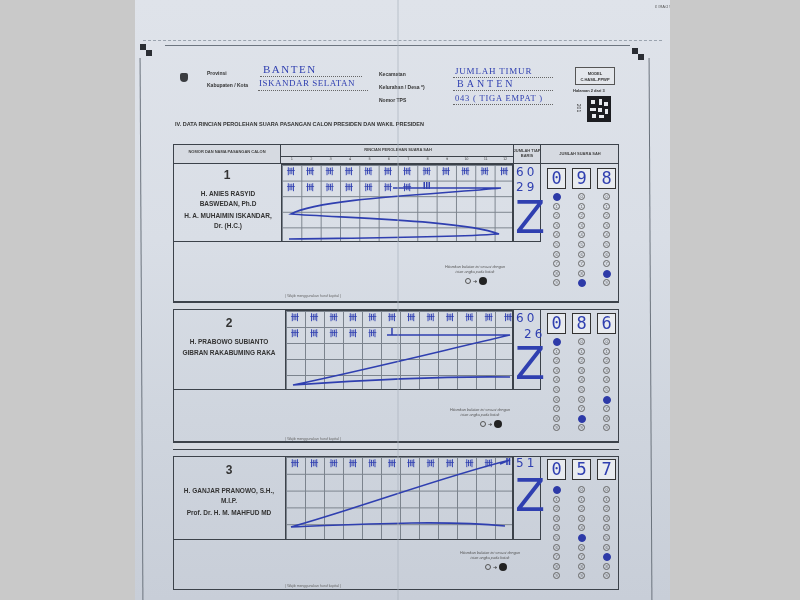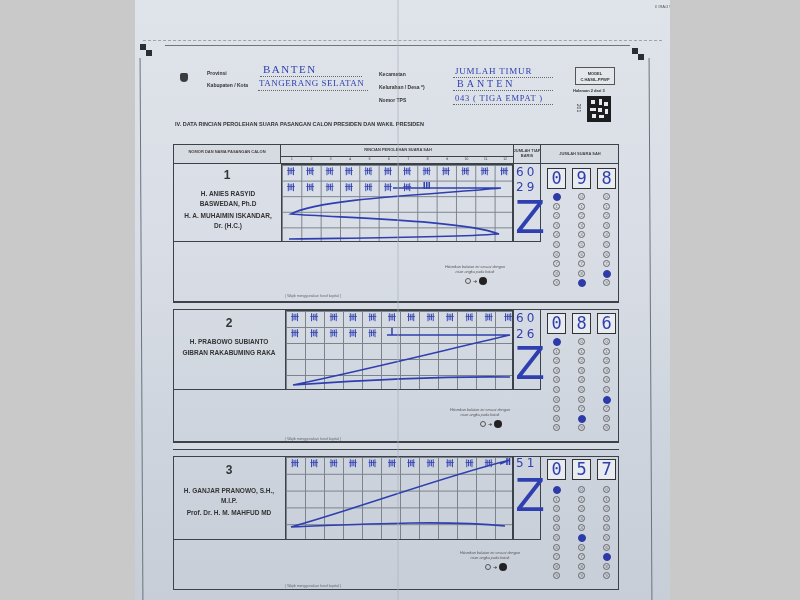--- a/index.html
+++ b/index.html
@@ -66,21 +66,21 @@
   <div class="corner" style="left:497px;top:48px"></div>
   <div class="corner" style="left:503px;top:54px"></div>
   <div class="border-l"></div>
   <div class="border-r"></div>
 
   <div class="logo"></div>
   <div class="lbl" style="left:72px;top:70px">Provinsi</div>
   <div class="hw" style="left:128px;top:63px;font-size:11px">BANTEN</div>
   <div class="dots" style="left:125px;top:76px;width:102px"></div>
   <div class="lbl" style="left:72px;top:82px">Kabupaten / Kota</div>
-  <div class="hw" style="left:124px;top:78px;font-size:9px;letter-spacing:0.5px">TANGERANG SELATAN</div>
+  <div class="hw" style="left:124px;top:78px;font-size:9px;letter-spacing:0.5px">ISKANDAR SELATAN</div>
   <div class="dots" style="left:123px;top:90px;width:110px"></div>
 
   <div class="lbl" style="left:244px;top:71px">Kecamatan</div>
   <div class="hw" style="left:320px;top:66px;font-size:9px;letter-spacing:0.8px">JUMLAH TIMUR</div>
   <div class="dots" style="left:318px;top:77px;width:100px"></div>
   <div class="lbl" style="left:244px;top:84px">Kelurahan / Desa *)</div>
   <div class="hw" style="left:322px;top:78px;font-size:10px;letter-spacing:3px">BANTEN</div>
   <div class="dots" style="left:318px;top:90px;width:100px"></div>
   <div class="lbl" style="left:244px;top:97px">Nomor TPS</div>
   <div class="hw" style="left:320px;top:93px;font-size:8.5px;letter-spacing:0.8px">043 ( TIGA EMPAT )</div>
@@ -248,21 +248,21 @@
       <span></span>
       <span></span>
       <span></span>
       <span></span>
   </div>
   <svg class="scribble" style="left:150px;top:310px" width="228" height="80">
     <path d="M102,25 L225,25 C160,40 80,60 8,75 C80,70 160,66 225,67" fill="none" stroke="#2f3fb0" stroke-width="1.6"></path>
   </svg>
   <div class="frame" style="left:378px;top:310px;width:28px;height:80px;border-top:none"></div>
   <div class="rowsum" style="left:381px;top:311px">60</div>
-  <div class="rowsum" style="left:381px;top:327px">26</div>
+  <div class="rowsum" style="left:389px;top:327px">26</div>
   <div class="zmark" style="left:380px;top:342px">Z</div>
 
   <div class="digitbox" style="left:412px;top:313px">0</div>
   <div class="digitbox" style="left:437px;top:313px">8</div>
   <div class="digitbox" style="left:462px;top:313px">6</div>
   <div id="bubbles-2">
       <div class="bubble on" style="left: 418px; top: 338px;">0</div>
       <div class="bubble" style="left: 418px; top: 347.6px;">1</div>
       <div class="bubble" style="left: 418px; top: 357.2px;">2</div>
       <div class="bubble" style="left: 418px; top: 366.8px;">3</div>

